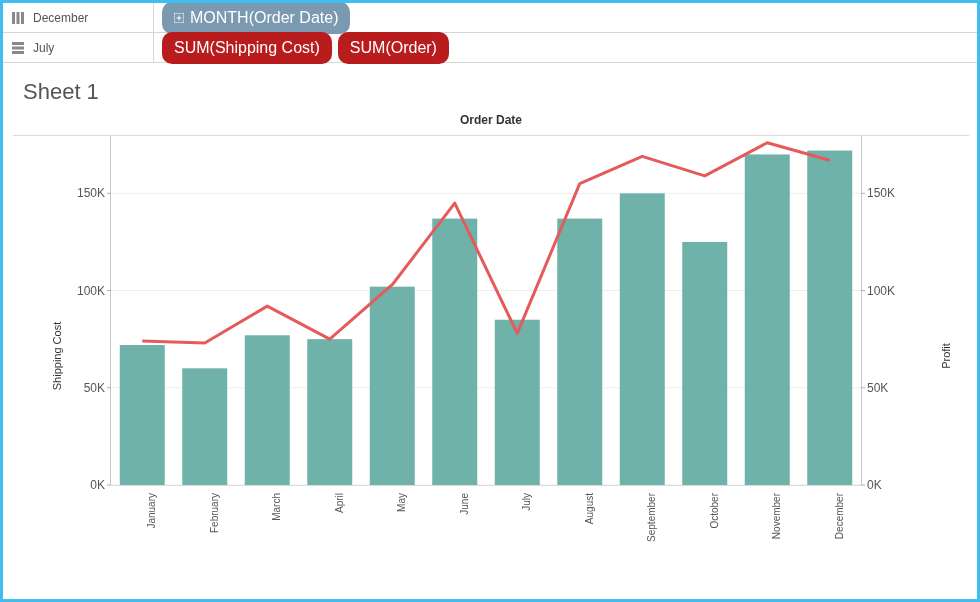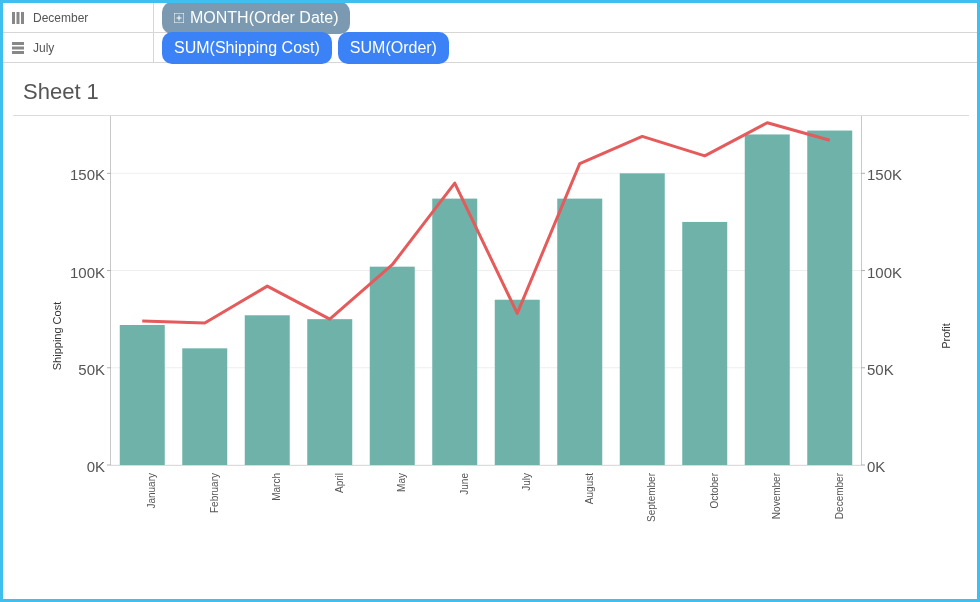--- a/index.html
+++ b/index.html
@@ -49,21 +49,21 @@
     font-size: 16px;
     margin-right: 6px;
     cursor: pointer;
   }
   .pill .plus-icon {
     margin-right: 6px;
     display: inline-flex;
   }
   .pill .plus-icon svg { width: 10px; height: 10px; }
   .pill-blue { background: #7b9ab1; }
-  .pill-green { background: #3b82f6; }
+  .pill-green { background: #b91c1c; }
 
   .sheet-title {
     font-size: 22px;
     color: #555;
     padding: 16px 8px 6px 20px;
   }
 
   .chart-area {
     position: relative;
     width: 960px;
@@ -100,21 +100,21 @@
     position: absolute;
     right: 12px;
     top: 50%;
     transform: translateY(-50%) rotate(-90deg);
     transform-origin: center;
     font-size: 11px;
     color: #333;
   }
   .y-tick-label {
     position: absolute;
-    font-size: 15px;
+    font-size: 12px;
     color: #555;
   }
   .y-tick-left { text-align: right; width: 40px; }
   .y-tick-right { text-align: left; width: 40px; }
   .x-cat-label {
     position: absolute;
     font-size: 10px;
     color: #555;
     transform: rotate(-90deg);
     transform-origin: top left;
@@ -160,20 +160,21 @@
     <span>SUM(Shipping Cost)</span>
   </div>
   <div class="pill pill-green">
     <span>SUM(Order)</span>
   </div>
 </div>
 
 <div class="sheet-title">Sheet 1</div>
 
 <div class="chart-area">
+  <div class="chart-title">Order Date</div>
   <div class="chart-inner">
     <svg class="chart-svg" width="960" height="450">
         <line x1="99.5" y1="4" x2="99.5" y2="354" stroke="#c8c8c8" stroke-width="1"></line>
         <line x1="850.5" y1="4" x2="850.5" y2="354" stroke="#c8c8c8" stroke-width="1"></line>
         <line x1="2" y1="4.5" x2="958" y2="4.5" stroke="#dcdcdc" stroke-width="1"></line>
         <line x1="100" y1="354.5" x2="850" y2="354.5" stroke="#c8c8c8" stroke-width="1"></line>
         <line x1="100" y1="354" x2="850" y2="354" stroke="#eeeeee" stroke-width="1"></line>
         <line x1="100" y1="256.77777777777777" x2="850" y2="256.77777777777777" stroke="#eeeeee" stroke-width="1"></line>
         <line x1="100" y1="159.55555555555554" x2="850" y2="159.55555555555554" stroke="#eeeeee" stroke-width="1"></line>
         <line x1="100" y1="62.333333333333314" x2="850" y2="62.333333333333314" stroke="#eeeeee" stroke-width="1"></line>

